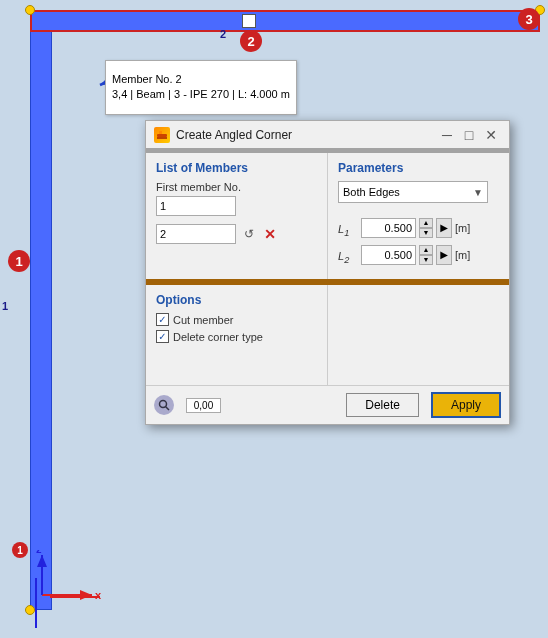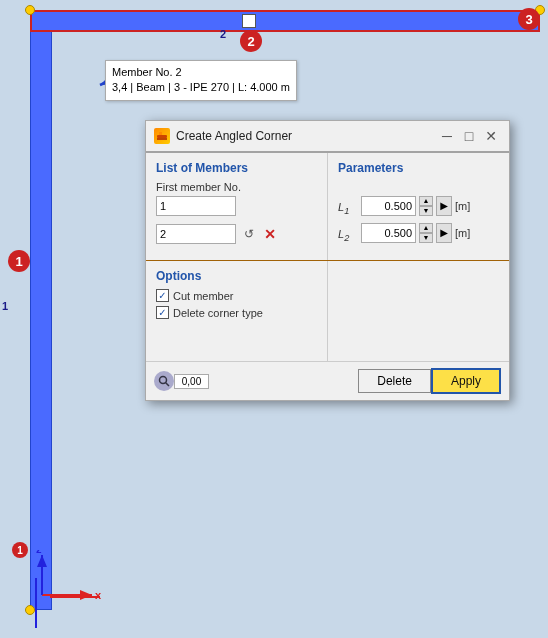--- a/index.html
+++ b/index.html
@@ -135,21 +135,21 @@
       height: 30px;
     }
 
     
     .tooltip {
       position: absolute;
       left: 105px;
       top: 60px;
       background: white;
       border: 1px solid #aaa;
-      padding: 4px 6px;
+      padding: 11px 6px;
       font-size: 11px;
       line-height: 1.4;
       box-shadow: 1px 1px 3px rgba(0,0,0,0.2);
     }
 
     
     .sel-handle {
       position: absolute;
       left: 242px;
       top: 14px;
@@ -168,21 +168,21 @@
       background: #f0f0f0;
       border: 1px solid #aaa;
       box-shadow: 3px 3px 10px rgba(0,0,0,0.4);
     }
 
     
     .dialog-titlebar {
       display: flex;
       align-items: center;
       background: #f0f0f0;
-      border-bottom: 2px solid #a3a3a3;
+      border-bottom: 5px solid #a3a3a3;
       padding: 11px 8px;
       height: 32px;
     }
     .dialog-icon {
       width: 16px;
       height: 16px;
       margin-right: 6px;
       background: linear-gradient(135deg, #ff8800, #ffcc00);
       border-radius: 2px;
       display: flex;
@@ -213,21 +213,21 @@
 
     
     .dialog-body {
       display: flex;
       flex-direction: column;
     }
 
     
     .dialog-sections {
       display: flex;
-      border-bottom: 1px solid #a16207;
+      border-bottom: 6px solid #a16207;
       justify-content: space-between;
     }
 
     .section-left {
       flex: 1;
       border-right: 1px solid #ccc;
       padding: 8px 10px;
     }
     .section-right {
       flex: 1;
@@ -399,21 +399,21 @@
     .checkbox-label {
       font-size: 11px;
       color: #333;
     }
 
     
     .dialog-footer {
       display: flex;
       align-items: center;
       padding: 6px 8px;
-      gap: 0;
+      gap: 12px;
       background: #f0f0f0;
     }
     .footer-icon {
       width: 20px;
       height: 20px;
       background: #aac;
       border-radius: 50%;
       display: flex;
       align-items: center;
       justify-content: center;
@@ -432,21 +432,21 @@
     .btn-cancel {
       padding: 4px 18px;
       font-size: 12px;
       background: #f0f0f0;
       border: 1px solid #888;
       cursor: pointer;
     }
     .btn-apply {
       padding: 4px 18px;
       font-size: 12px;
-      background: #fde047;
+      background: #eab308;
       border: 2px solid #2255aa;
       cursor: pointer;
       font-weight: normal;
       color: #111;
     }
   </style>
 </head>
 <body>
 
 <div class="canvas-bg"></div>
@@ -542,20 +542,24 @@
         <div class="field-row">
           <input class="field-input" type="text" value="2" style="">
           <div class="swap-icon">↺</div>
           <div class="delete-icon">✕</div>
         </div>
       </div>
 
       <div class="section-right">
         <div class="section-title">Parameters</div>
 
+        <div class="dropdown">
+          <span>Both Edges</span>
+          <span class="dropdown-arrow">▼</span>
+        </div>
 
         <br>
 
         
         <div class="num-field-container">
           <span class="num-label">L<sub>1</sub></span>
           <input class="num-input" type="text" value="0.500" style="">
           <div class="spinner-btns">
             <div class="spin-btn">▲</div>
             <div class="spin-btn">▼</div>

